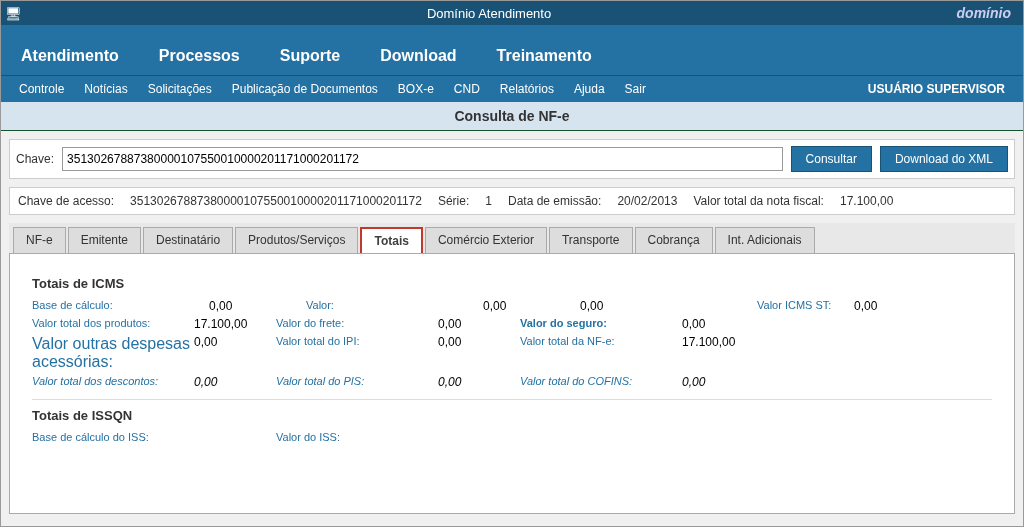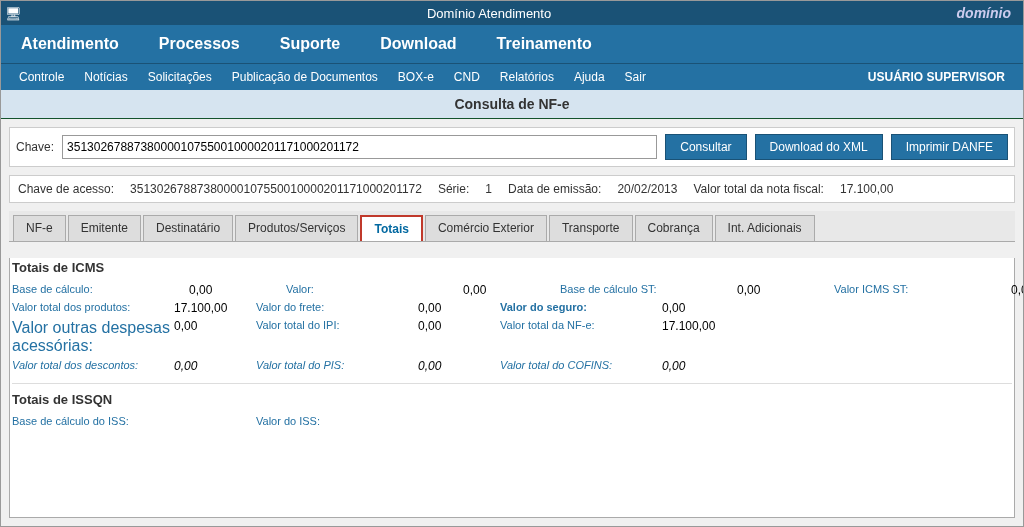--- a/index.html
+++ b/index.html
@@ -7,21 +7,21 @@
     
     .window { width: 1024px; height: 527px; background: #fff; border: 1px solid #999; display: flex; flex-direction: column; }
     
     
     .title-bar { background: #1a5276; color: white; text-align: center; padding: 4px; font-size: 13px; display: flex; align-items: center; justify-content: space-between; }
     .title-bar .title-text { flex: 1; text-align: center; }
     .title-bar .logo { font-style: italic; color: #cce; font-size: 14px; font-weight: bold; padding-right: 8px; }
     
     
     .main-nav { background: #2471a3; display: flex; align-items: center; }
-    .main-nav a { color: white; text-decoration: none; padding: 10px 20px; font-size: 16px; font-weight: bold; display: block; }
+    .main-nav a { color: white; text-decoration: none; padding: 10px 20px; font-size: 16px; font-weight: bold; display: block; margin-top: 12px; }
     
     
     .sub-nav { background: #2471a3; border-top: 1px solid #1a5276; display: flex; align-items: center; justify-content: space-between; padding: 0 8px; }
     .sub-nav-left { display: flex; }
     .sub-nav a { color: white; text-decoration: none; padding: 6px 10px; font-size: 12px; display: block; }
     .sub-nav .user-label { color: white; padding: 6px 10px; font-size: 12px; font-weight: bold; }
     
     
     .page-title-bar { background: #d6e4f0; border-bottom: 1px solid #14532d; padding: 6px; text-align: center; font-size: 14px; font-weight: bold; color: #333; }
     
@@ -32,26 +32,26 @@
     .search-row { display: flex; align-items: center; gap: 8px; margin-bottom: 8px; background: #fff; padding: 6px; border: 1px solid #ccc; }
     .search-row label { font-size: 12px; color: #333; white-space: nowrap; }
     .search-row input { flex: 1; padding: 4px; border: 1px solid #999; font-size: 12px; }
     .btn-blue { background: #2471a3; color: white; border: 1px solid #1a5276; padding: 5px 14px; font-size: 12px; cursor: pointer; white-space: nowrap; }
     
     
     .info-row { background: #fff; border: 1px solid #ccc; padding: 6px 8px; margin-bottom: 8px; font-size: 12px; color: #333; display: flex; gap: 16px; flex-wrap: wrap; }
     .info-row span { white-space: nowrap; }
     
     
-    .tabs-row { display: flex; gap: 2px; margin-bottom: 16px; background: #e8e8e8; border-bottom: 1px solid #aaa; padding-top: 4px; padding-left: 4px; }
+    .tabs-row { display: flex; gap: 2px; margin-bottom: 0; background: #e8e8e8; border-bottom: 1px solid #aaa; padding-top: 4px; padding-left: 4px; }
     .tab { padding: 5px 12px; background: #ddd; border: 1px solid #aaa; border-bottom: none; cursor: pointer; font-size: 12px; color: #333; }
-    .tab.active { background: #fff; border: 2px solid #c0392b; border-bottom: none; color: #0369a1; font-weight: bold; }
+    .tab.active { background: #fff; border: 2px solid #c0392b; border-bottom: none; color: #404040; font-weight: bold; }
     
     
-    .tab-content { background: #fff; border: 1px solid #aaa; border-top: none; padding: 2px; min-height: 260px; }
+    .tab-content { background: #fff; border: 1px solid #aaa; border-top: none; padding: 22px; min-height: 260px; }
     
     .section-title { font-size: 13px; font-weight: bold; color: #333; margin-bottom: 8px; }
     
     .separator { border: none; border-top: 1px solid #ddd; margin: 8px 0; }
     
     .totals-section { margin-bottom: 10px; }
 
     .issqn-section { margin-top: 8px; }
   </style>
 </head>
@@ -92,21 +92,20 @@
     <span>Consulta de NF-e</span>
   </div>
 
   <div class="content">
 
     <div class="search-row">
       <label>Chave:</label>
       <input type="text" value="35130267887380000107550010000201171000201172" style="">
       <button class="btn-blue">Consultar</button>
       <button class="btn-blue">Download do XML</button>
-      <button class="btn-blue">Imprimir DANFE</button>
     </div>
 
     <div class="info-row">
       <span>Chave de acesso:</span>
       <span>35130267887380000107550010000201171000201172</span>
       <span>Série:</span>
       <span>1</span>
       <span>Data de emissão:</span>
       <span>20/02/2013</span>
       <span>Valor total da nota fiscal:</span>
@@ -128,21 +127,20 @@
     <div class="tab-content">
 
       <div class="totals-section">
         <div class="section-title">Totais de ICMS</div>
 
         <div style="display:grid; grid-template-columns: 160px 80px 160px 80px 160px 80px 160px 80px; gap:17px; margin-bottom:4px;">
           <div style="color:#2471a3; font-size:11px;">Base de cálculo:</div>
           <div style="font-size:12px;">0,00</div>
           <div style="color:#2471a3; font-size:11px;">Valor:</div>
           <div style="font-size:12px;">0,00</div>
-          <div style="color:#2471a3; font-size:11px;">Base de cálculo ST:</div>
           <div style="font-size:12px;">0,00</div>
           <div style="color:#2471a3; font-size:11px;">Valor ICMS ST:</div>
           <div style="font-size:12px;">0,00</div>
         </div>
 
         <div style="display:grid; grid-template-columns: 160px 80px 160px 80px 160px 80px; gap:2px; margin-bottom:4px;">
           <div style="color:#2471a3; font-size:11px;">Valor total dos produtos:</div>
           <div style="font-size:12px;">17.100,00</div>
           <div style="color:#2471a3; font-size:11px;">Valor do frete:</div>
           <div style="font-size:12px;">0,00</div>

